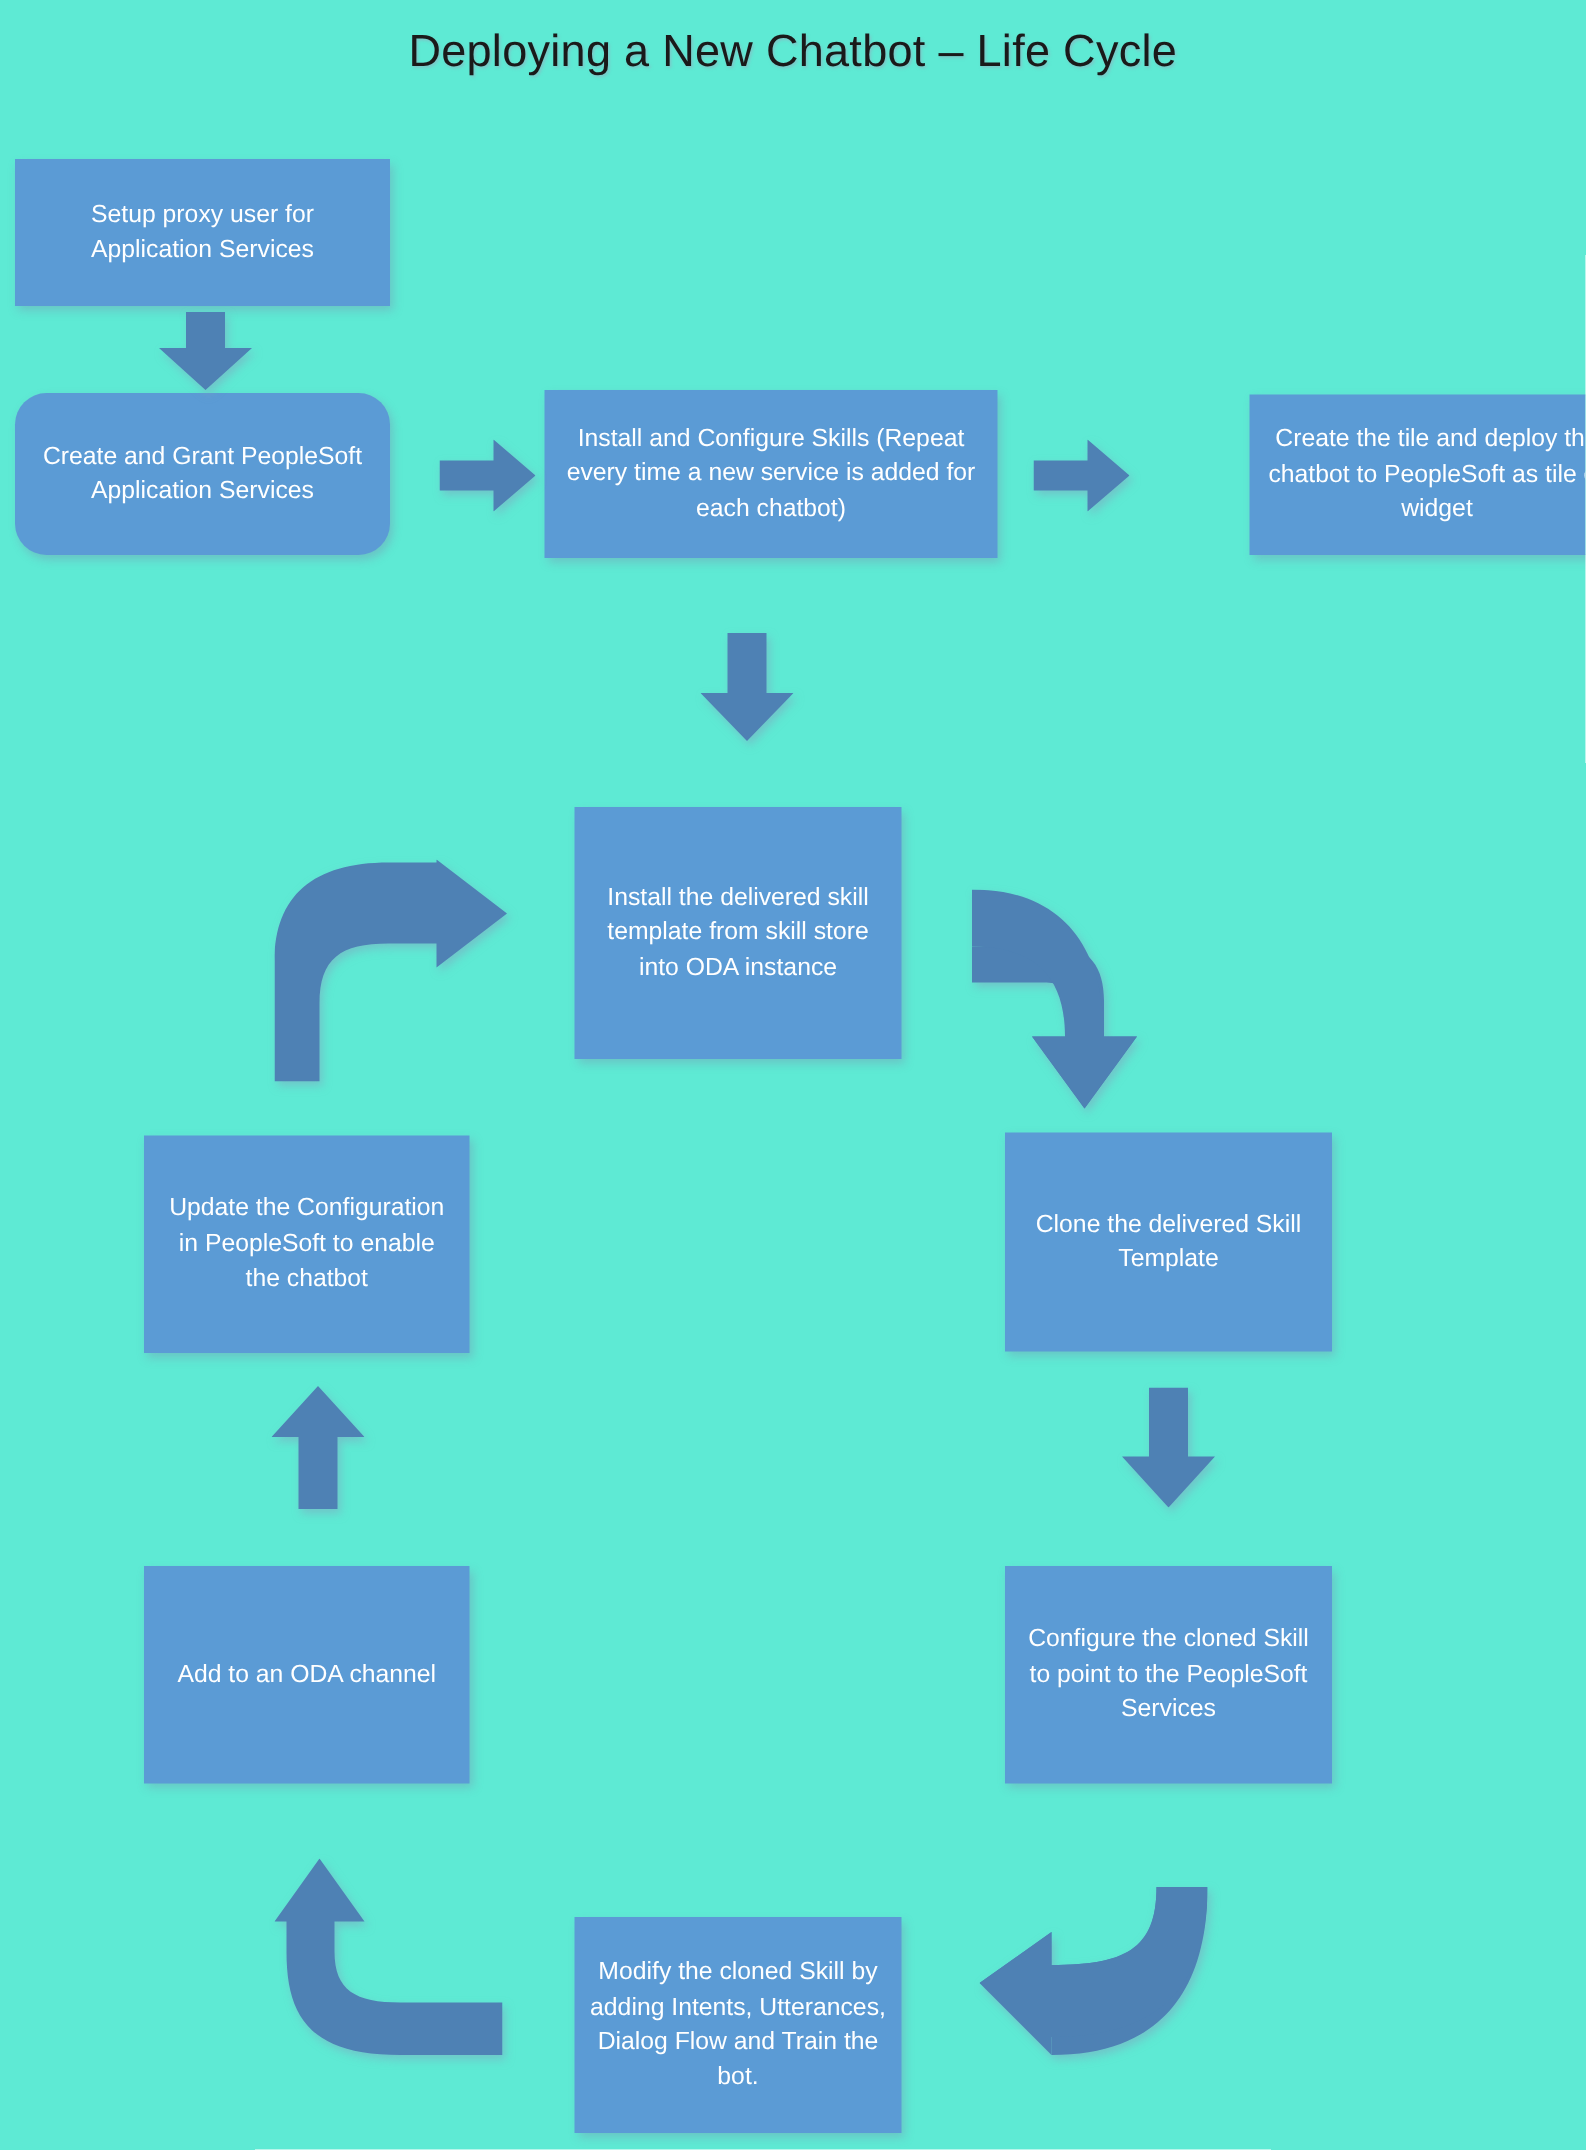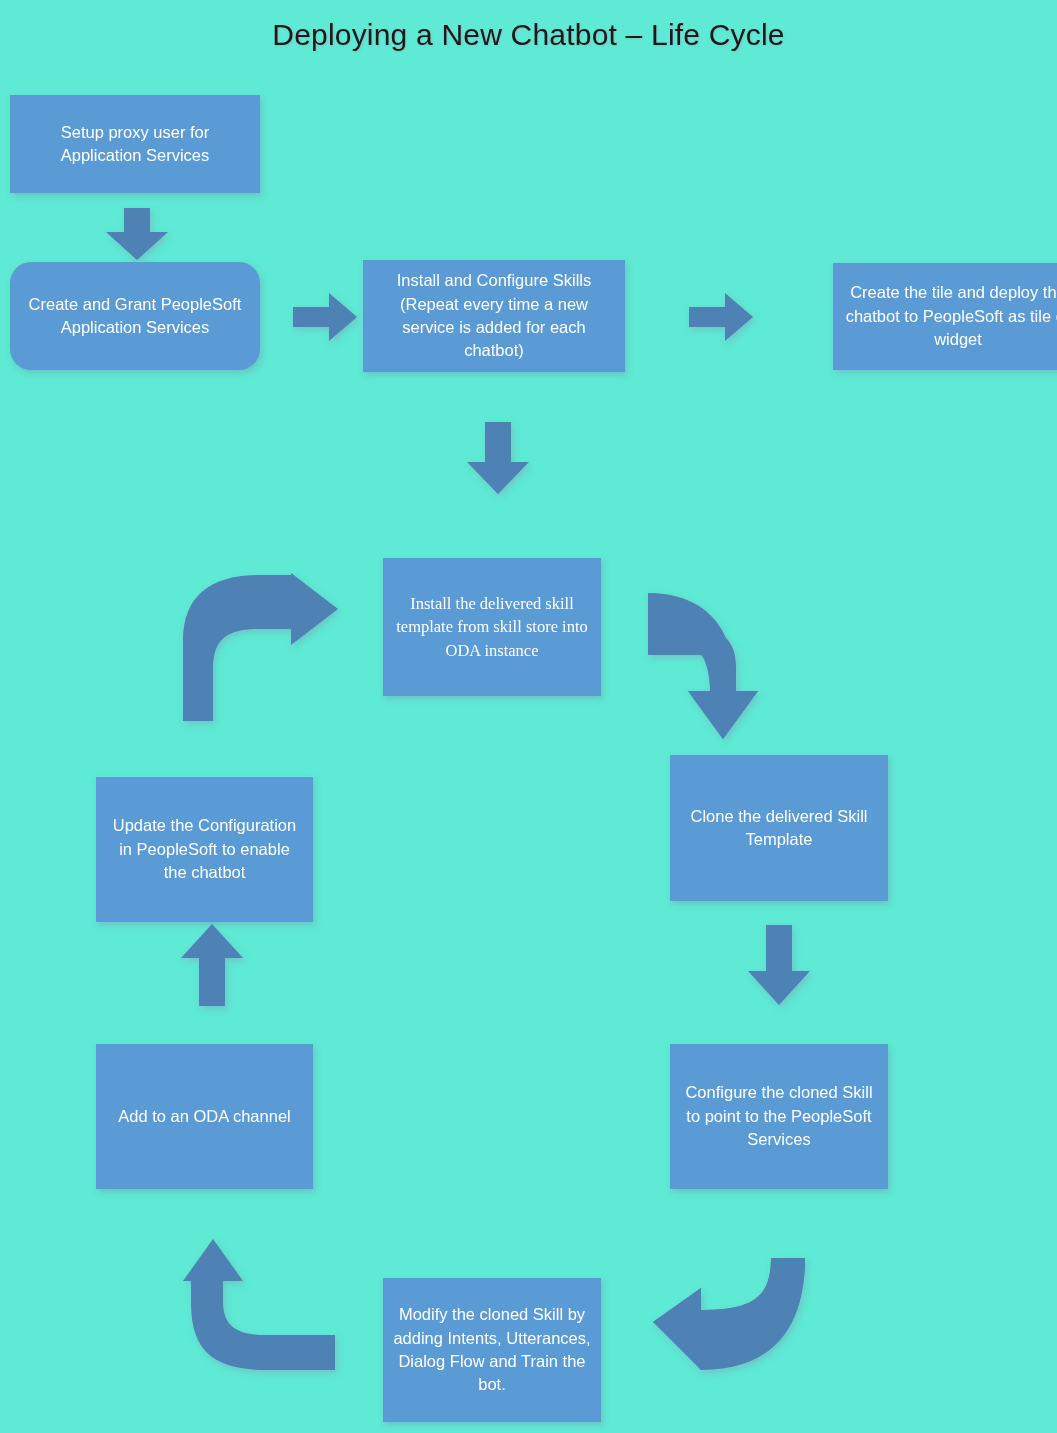--- a/index.html
+++ b/index.html
@@ -50,57 +50,57 @@
   }
   .arrow svg { display: block; width: 100%; height: 100%; }
 </style>
 </head>
 <body>
 
 <div id="canvas">
 
   <div class="diagram-title">Deploying a New Chatbot – Life Cycle</div>
 
-  <div class="node" style="left:10px; top:95px; width:250px; height:98px;">
+  <div class="node" style="left:10px; top:106px; width:250px; height:98px;">
     <span>Setup proxy user for Application Services</span>
   </div>
 
   <div class="node" style="left:10px; top:262px; width:250px; height:108px;border-radius:21px;">
     <span>Create and Grant PeopleSoft Application Services</span>
   </div>
 
-  <div class="node" style="left:363px; top:260px; width:262px; height:112px;">
+  <div class="node" style="left:363px; top:260px; width:302px; height:112px;">
     <span>Install and Configure Skills (Repeat every time a new service is added for each chatbot)</span>
   </div>
 
   <div class="node" style="left:833px; top:263px; width:250px; height:107px;">
     <span>Create the tile and deploy the chatbot to PeopleSoft as tile or widget</span>
   </div>
 
-  <div class="node" style="left:383px; top:558px; width:218px; height:138px;font-family:Liberation Serif, serif;">
+  <div class="node" style="left:383px; top:538px; width:218px; height:168px;">
     <span>Install the delivered skill template from skill store into ODA instance</span>
   </div>
 
   <div class="node" style="left:670px; top:1044px; width:218px; height:145px;">
     <span>Configure the cloned Skill to point to the PeopleSoft Services</span>
   </div>
 
   <div class="node" style="left:670px; top:755px; width:218px; height:146px;">
     <span>Clone the delivered Skill Template</span>
   </div>
 
   <div class="node" style="left:383px; top:1278px; width:218px; height:144px;">
     <span>Modify the cloned Skill by adding Intents, Utterances, Dialog Flow and Train the bot.</span>
   </div>
 
   <div class="node" style="left:96px; top:1044px; width:217px; height:145px;">
     <span>Add to an ODA channel</span>
   </div>
 
-  <div class="node" style="left:96px; top:757px; width:217px; height:145px;margin-top:20px;">
+  <div class="node" style="left:96px; top:757px; width:217px; height:145px;">
     <span>Update the Configuration in PeopleSoft to enable the chatbot</span>
   </div>
 
   <div class="arrow" style="left:106px; top:208px; width:62px; height:52px;">
     <svg viewBox="0 0 62 52" preserveAspectRatio="none">
       <polygon points="18,0 44,0 44,24 62,24 31,52 0,24 18,24" fill="#4E81B4"></polygon>
     </svg>
   </div>
 
   <div class="arrow" style="left:293px; top:293px; width:64px; height:48px;">

